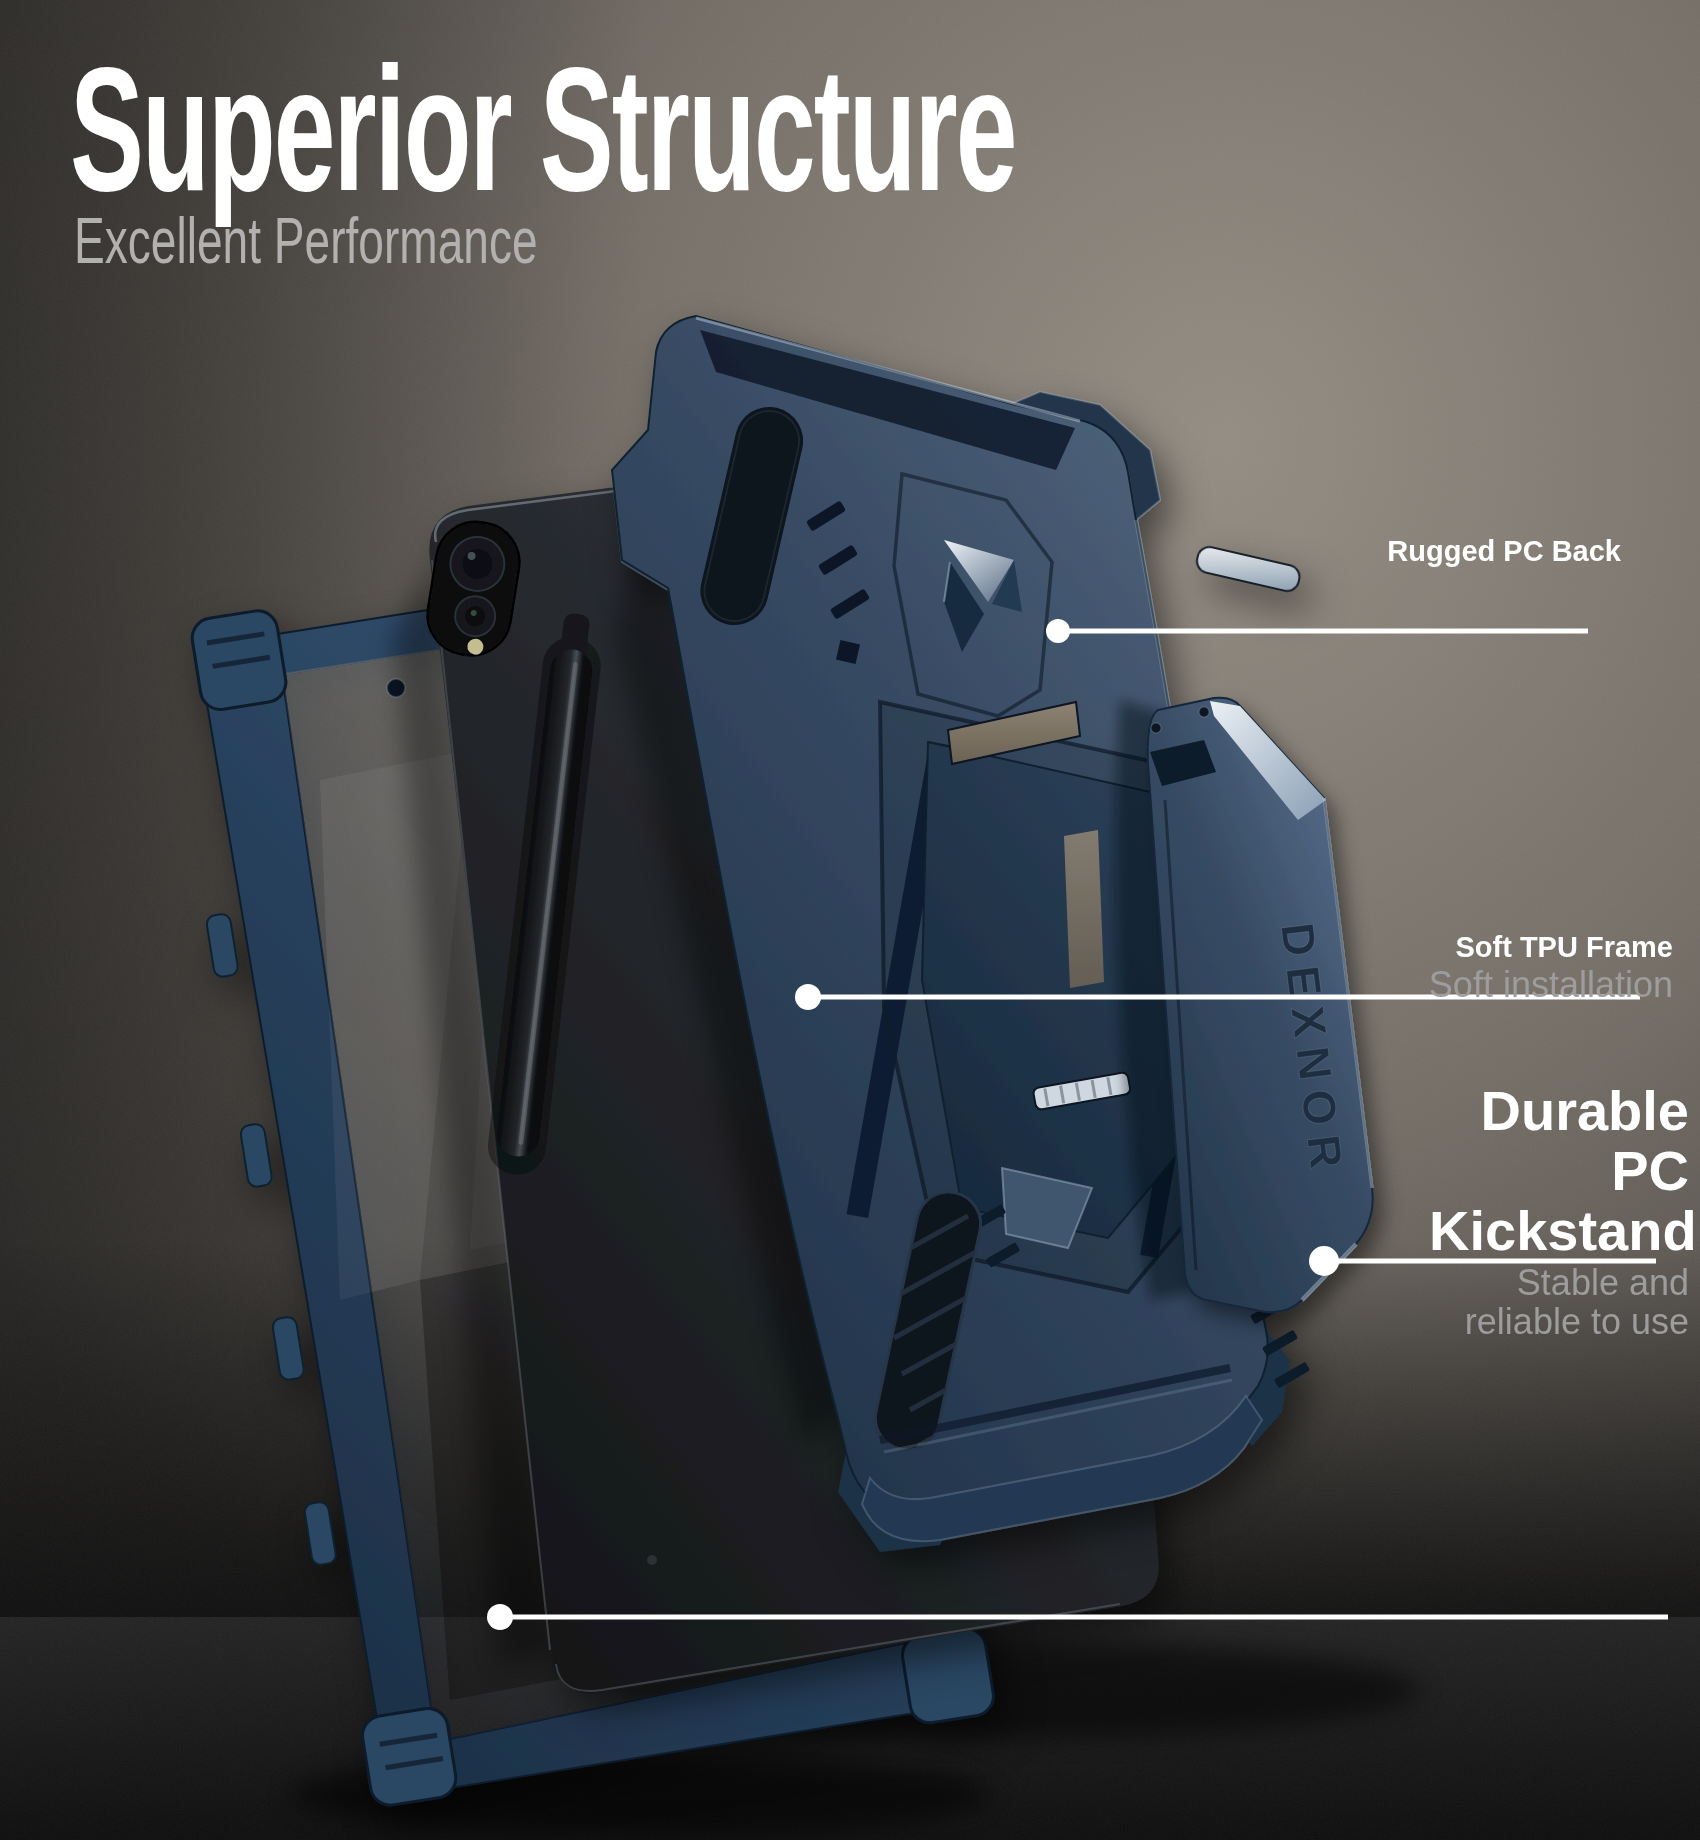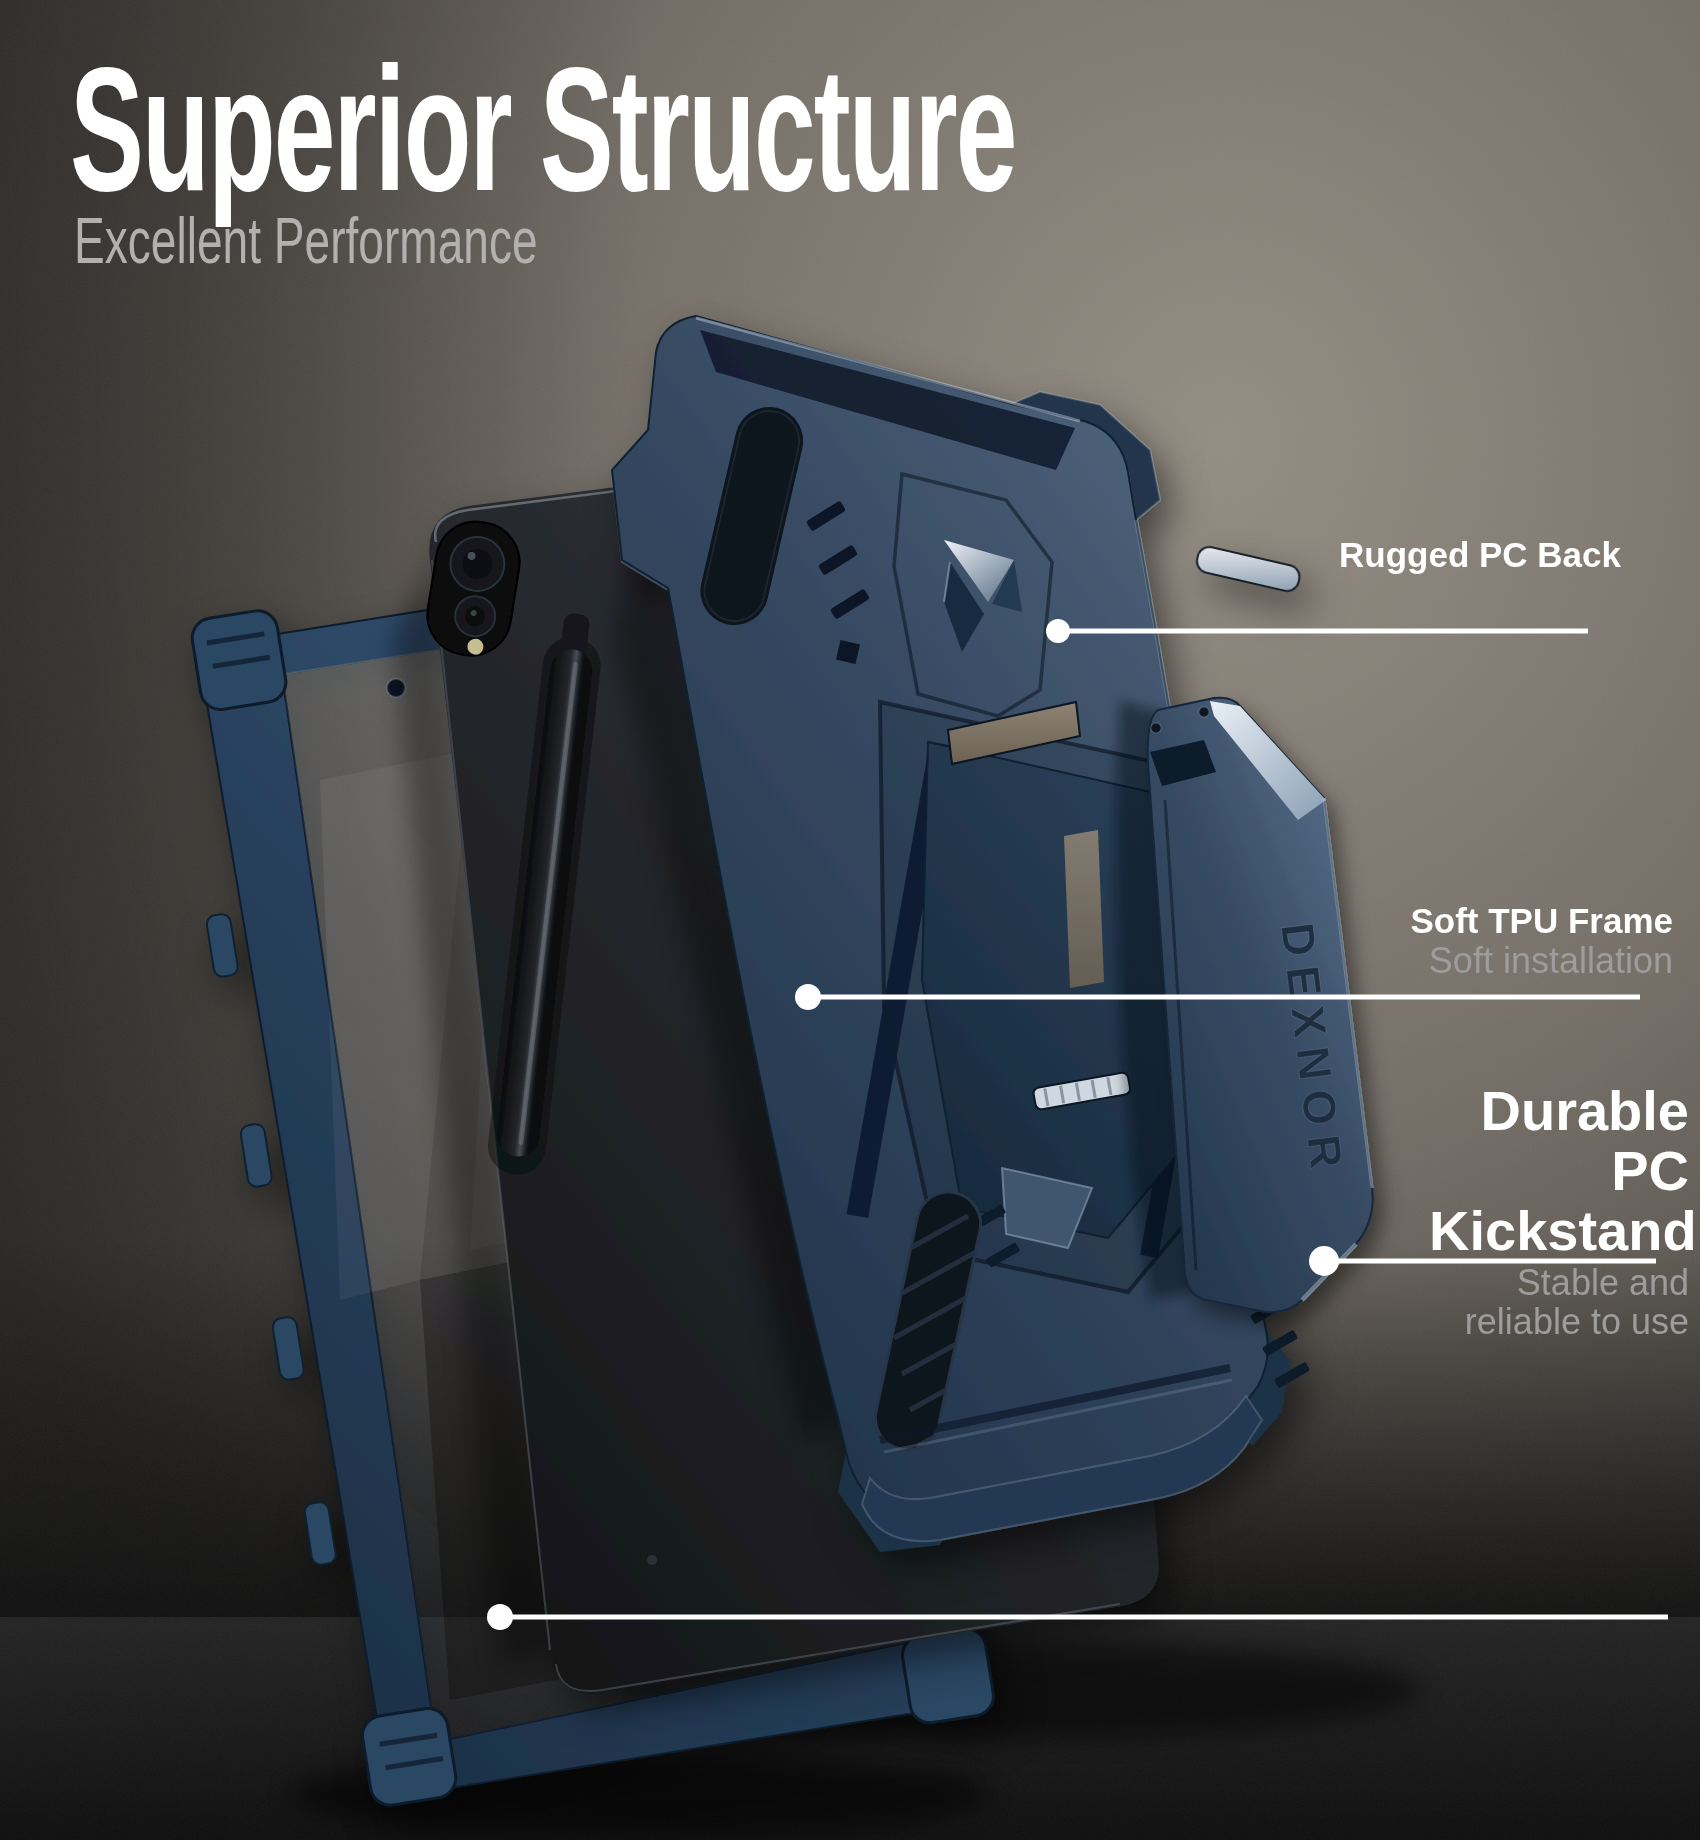--- a/index.html
+++ b/index.html
@@ -8,24 +8,24 @@
   .stage{position:absolute;inset:0;width:1700px;height:1840px;padding-left:33px;}
   svg.scene{position:absolute;left:0;top:0;width:1700px;height:1840px;display:block;}
   .overlay{position:absolute;inset:0;pointer-events:none;}
   .title{position:absolute;left:70px;top:46px;color:#ffffff;font-weight:700;
          font-size:176px;line-height:.95;letter-spacing:-3px;white-space:nowrap;
          transform:scaleX(.63);transform-origin:left top;}
   .subtitle{position:absolute;left:74px;top:204px;color:#b2b1b0;font-weight:400;
          font-size:64px;letter-spacing:0px;white-space:nowrap;
          transform:scaleX(.72);transform-origin:left top;}
   .callout{position:absolute;text-align:right;color:#fff;}
-  .callout .h{font-weight:700;font-size:35px;line-height:1.07;color:#ffffff;letter-spacing:0;}
+  .callout .h{font-weight:700;font-size:29px;line-height:1.07;color:#ffffff;letter-spacing:0;}
   .callout .s{font-weight:400;font-size:36px;line-height:1.09;color:#9d9d9d;margin-top:2px;}
   .c1{top:536px;right:112px;}
-  .c2{top:902px;right:60px;}
+  .c2{top:932px;right:60px;}
   .c3{top:1081px;right:44px;width:260px;}
   .c3 .h{font-size:56px;}
   .c4{top:1522px;right:32px;}
 </style>
 </head>
 <body>
 
 <div class="stage">
 <svg class="scene" viewBox="0 0 1700 1840">
   <defs>

